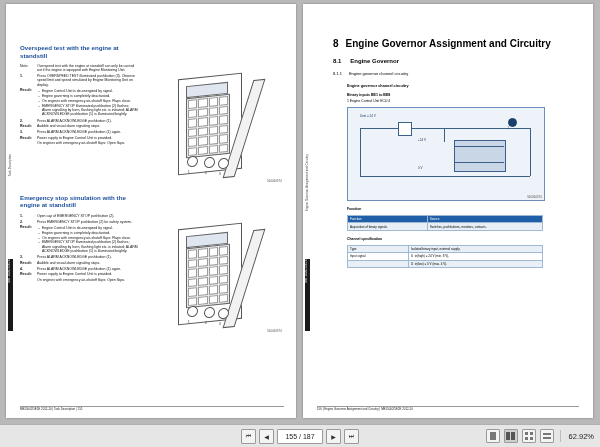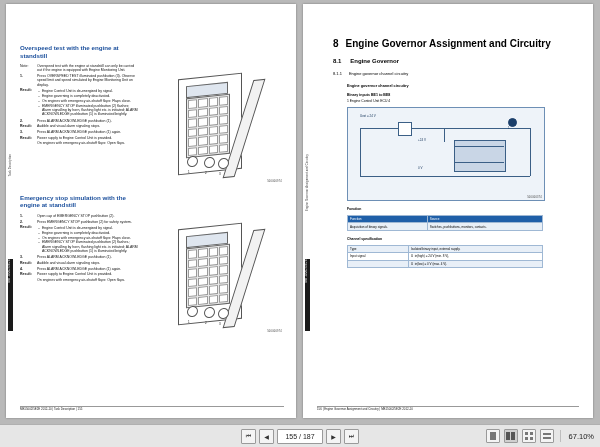--- a/index.html
+++ b/index.html
@@ -455,17 +455,17 @@
           <i style="left:2px;top:2px;width:3px;height:3px;background:#777;"></i>
           <i style="left:7px;top:2px;width:3px;height:3px;background:#777;"></i>
           <i style="left:2px;top:7px;width:3px;height:3px;background:#777;"></i>
           <i style="left:7px;top:7px;width:3px;height:3px;background:#777;"></i>
         </div>
       <div class="viewbtn">
           <i style="left:2px;top:3px;width:8px;height:2px;background:#777;"></i>
           <i style="left:2px;top:7px;width:8px;height:2px;background:#777;"></i>
         </div>
       <div class="sep"></div>
-      <div class="zoom">67.10%</div>
+      <div class="zoom">62.92%</div>
     </div>
   </div>
 
 </div>
 
 </body></html>

